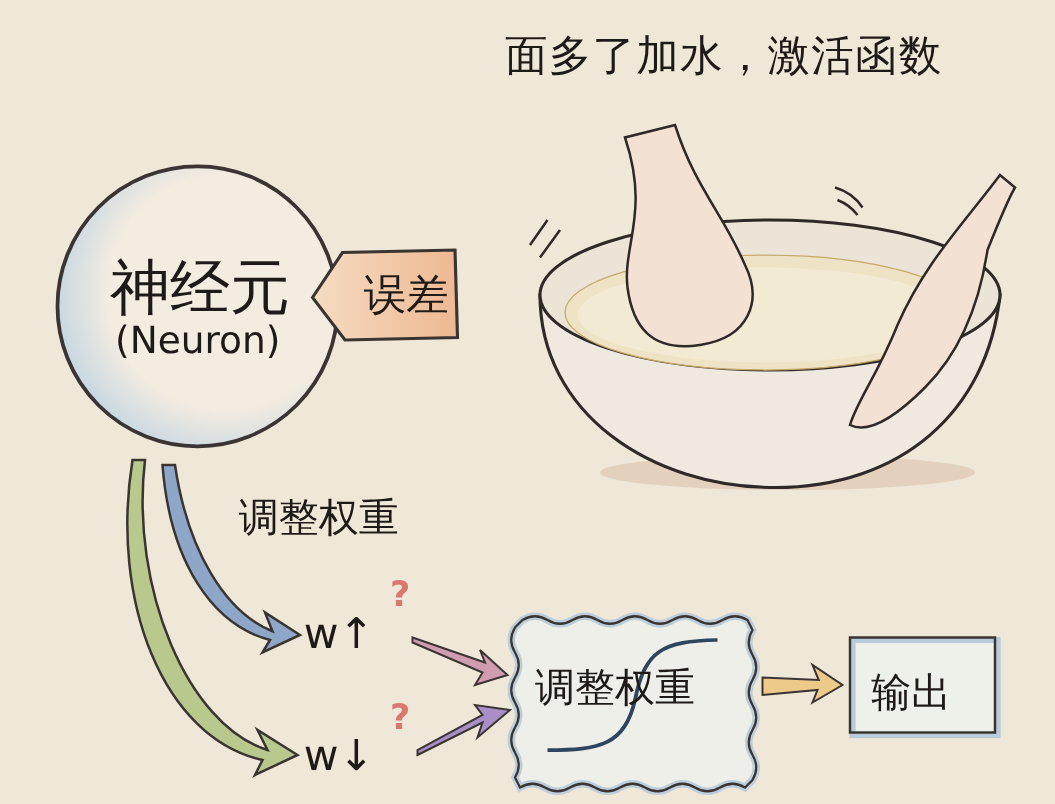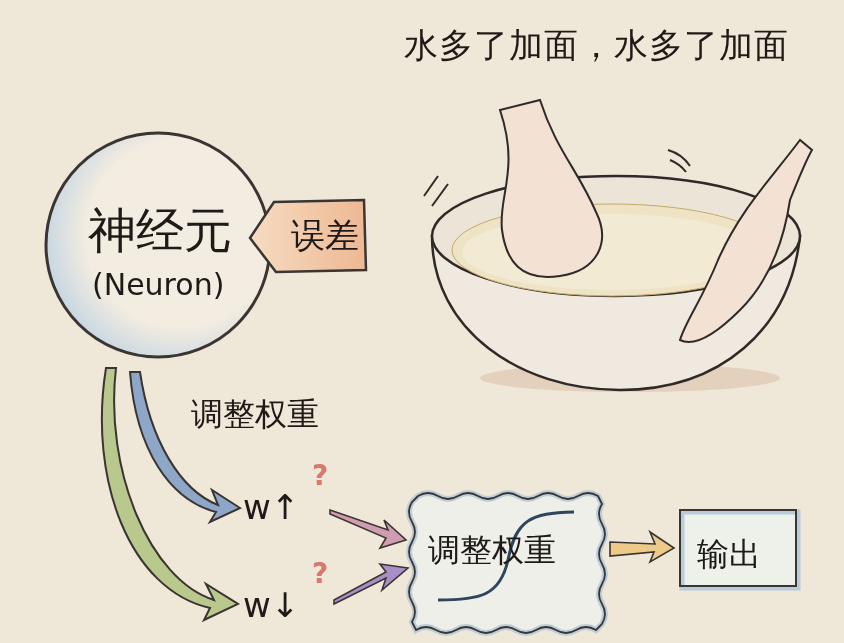--- a/index.html
+++ b/index.html
@@ -2,22 +2,22 @@
 <html><head>
 <meta charset="utf-8">
 <style>
   html, body { margin:0; padding:0; }
   body { width:844px; height:643px; background:#efe7d7; position:relative; overflow:hidden;
          font-family:"DejaVu Sans", sans-serif; color:#1e1a17; }
   svg.canvas { position:absolute; left:0; top:0; }
   .txt { position:absolute; white-space:nowrap; line-height:1; }
   .cap { font-size:34px; left:404px; top:28px; letter-spacing:1px; }
   .neuron-cn { font-size:48px; left:88px; top:206px; }
-  .neuron-en { font-size:30px; left:92px; top:270px; }
-  .err { font-size:34px; left:291px; top:219px;font-family:Liberation Serif, serif; }
+  .neuron-en { font-size:30px; left:92px; top:258px; }
+  .err { font-size:34px; left:291px; top:219px; }
   .adj { font-size:32px; left:174px; top:398px;margin-left:17px; }
   .wup { font-size:34px; left:243px; top:490px; }
   .wdn { font-size:34px; left:243px; top:588px; }
   .q { font-size:28px; color:#d9786f; font-weight:bold; }
   .q1 { left:312px; top:462px; }
   .q2 { left:312px; top:560px; }
   .act { font-size:32px; left:428px; top:534px; }
   .out { font-size:32px; left:697px; top:524px;margin-top:14px; }
 </style>
 </head>
@@ -80,21 +80,21 @@
     <ellipse cx="616" cy="236" rx="184" ry="60" fill="#ece4d6" stroke="#2f2a27" stroke-width="2.5"></ellipse>
     <ellipse cx="612" cy="250" rx="160" ry="46" fill="#efe3c6" stroke="#c4a96c" stroke-width="1"></ellipse>
     <ellipse cx="612" cy="252" rx="150" ry="38" fill="#f3ead3"></ellipse>
     <path d="M540 100 C556 150 578 170 596 212 C610 240 600 270 560 276 C520 282 506 260 502 230 C498 196 520 170 500 110 Z" fill="#f3e1d3" stroke="#2f2a27" stroke-width="2"></path>
     <path d="M800 140 C770 180 740 210 718 260 C702 300 686 320 680 340 C696 348 720 330 740 310 C770 280 784 240 790 200 C798 180 806 160 812 150 Z" fill="#f3e1d3" stroke="#2f2a27" stroke-width="2"></path>
     <path d="M424 196 l14 -20 M432 206 l16 -22" stroke="#2f2a27" stroke-width="2"></path>
     <path d="M668 150 q14 4 22 16 M670 160 q10 4 16 12" stroke="#2f2a27" stroke-width="2" fill="none"></path>
   </g>
 </svg>
 
-<div class="txt cap">水多了加面，水多了加面</div>
+<div class="txt cap">面多了加水，激活函数</div>
 <div class="txt neuron-cn">神经元</div>
 <div class="txt neuron-en">(Neuron)</div>
 <div class="txt err">误差</div>
 <div class="txt adj">调整权重</div>
 <div class="txt wup">w↑</div>
 <div class="txt q q1">?</div>
 <div class="txt wdn">w↓</div>
 <div class="txt q q2">?</div>
 <div class="txt act">调整权重</div>
 <div class="txt out">输出</div>

